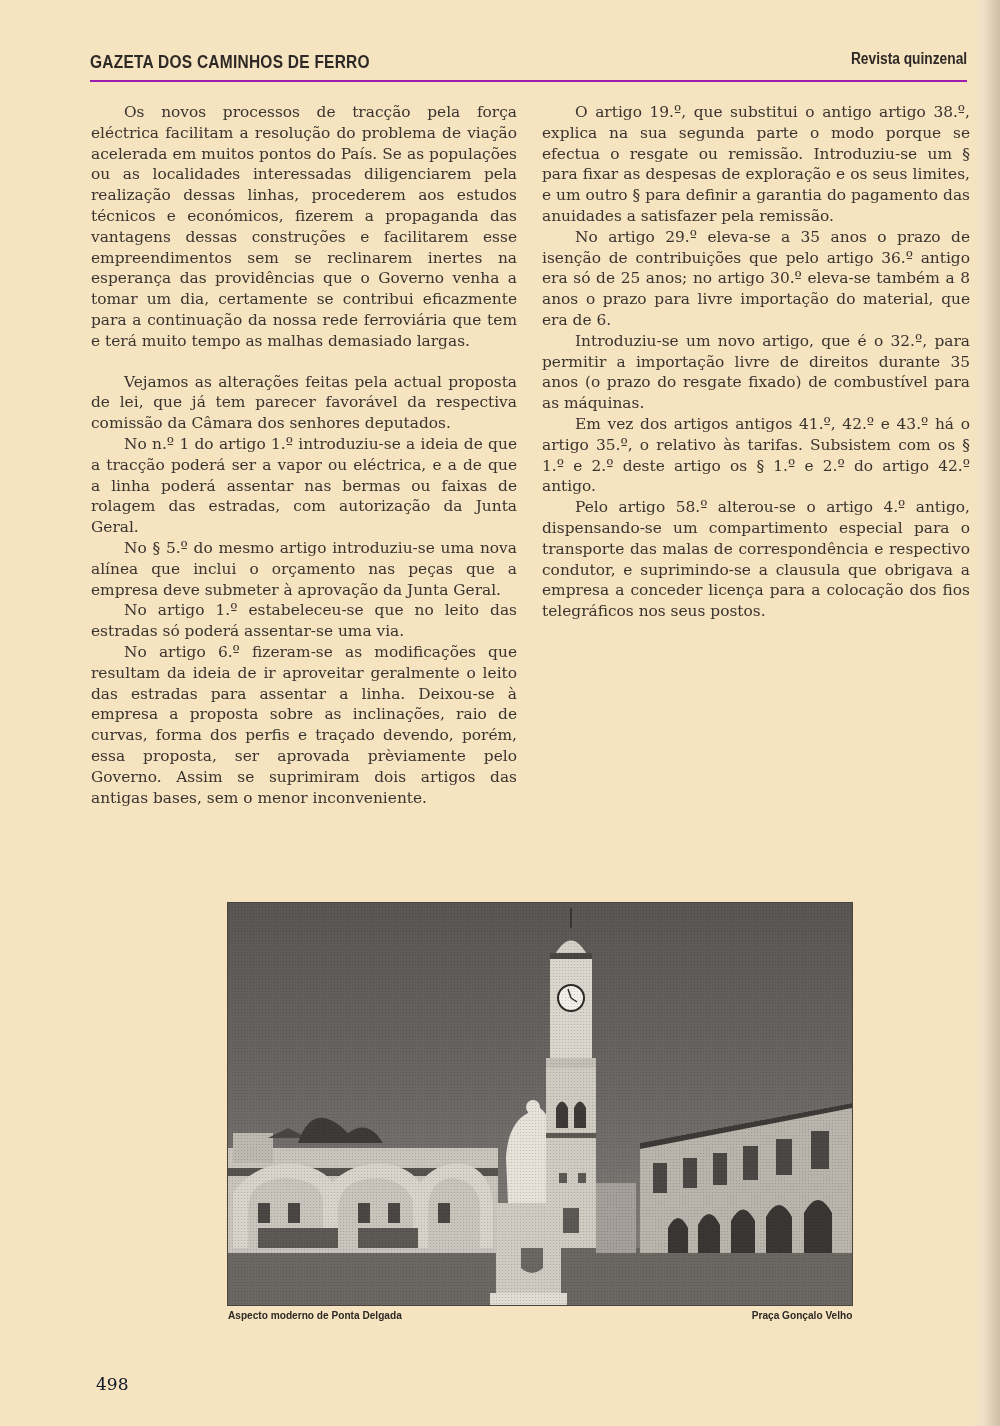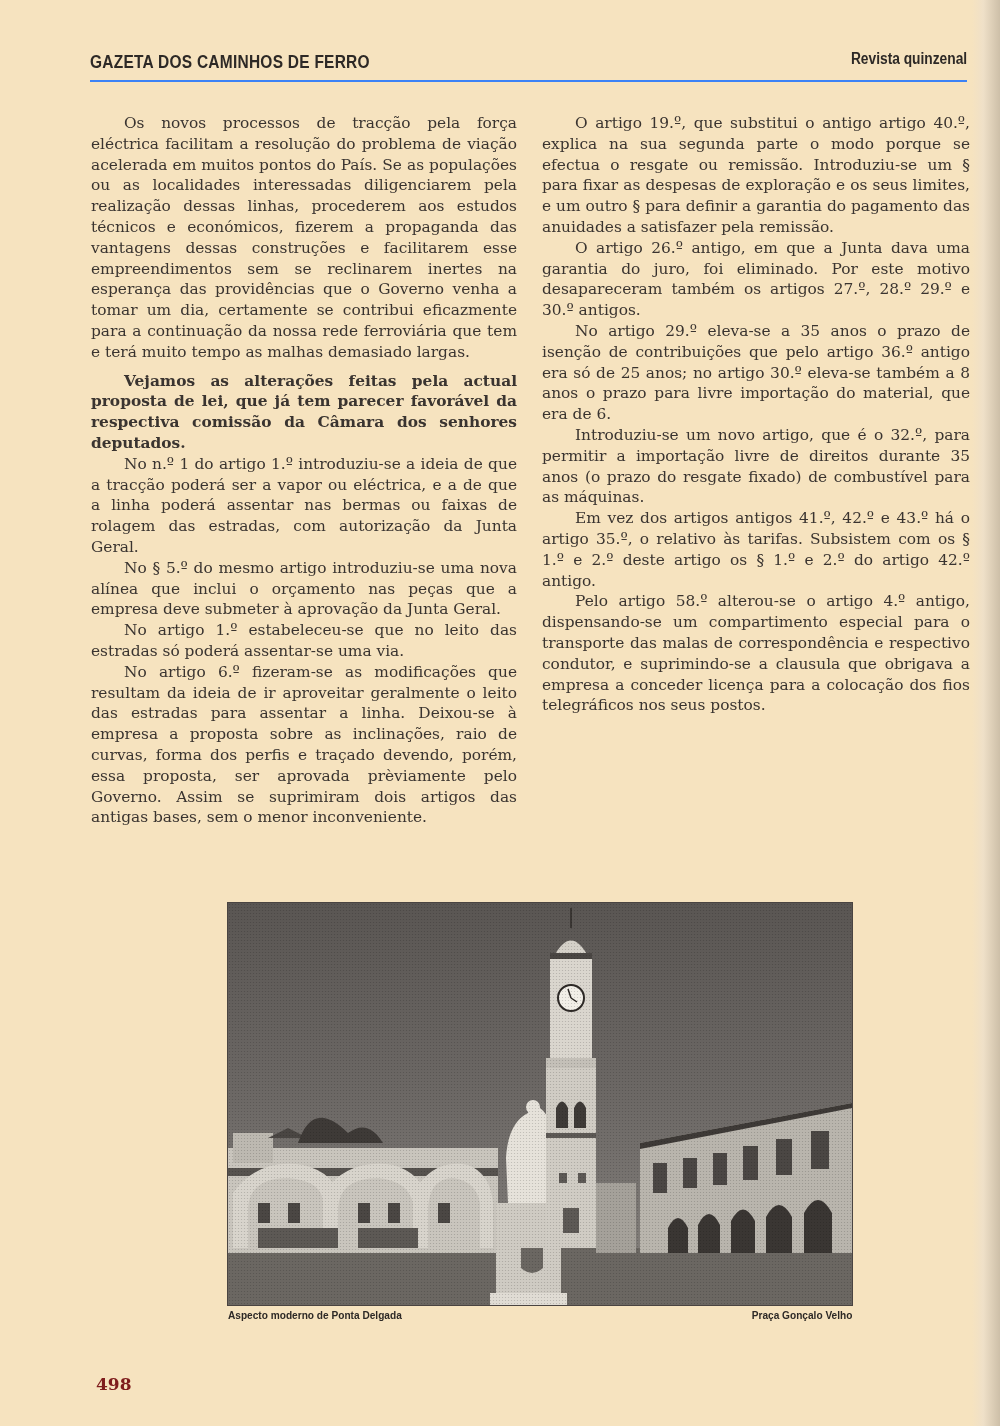--- a/index.html
+++ b/index.html
@@ -9,61 +9,61 @@
     position:relative;
     font-family:"DejaVu Serif", serif;
     color:#3a3430;
   }
   .page-shade {
     position:absolute; right:0; top:0; width:28px; height:1426px;
     background:linear-gradient(to right, rgba(246,227,191,0) 0%, #efe0c8 40%, #cdbfa8 100%);
   }
   .header {
     position:absolute; left:90px; top:48px; width:877px; height:32px;
-    border-bottom:2px solid #3b82f6;
+    border-bottom:2px solid #a21caf;
   }
   .header .title {
     position:absolute; left:0; top:4px;
     font-family:"Liberation Sans", sans-serif; font-weight:bold;
     font-size:18px; letter-spacing:0.3px; transform:scaleX(0.86); transform-origin:left;
     color:#2d2926;
   }
   .header .subtitle {
     position:absolute; right:0; top:2px;
     font-family:"Liberation Sans", sans-serif; font-weight:bold;
     font-size:16px; transform:scaleX(0.86); transform-origin:right;
     color:#2d2926;
   }
   .col {
-    position:absolute; top:113px;
+    position:absolute; top:102px;
     font-size:15.4px; line-height:20.8px;
     text-align:justify; text-align-last:left;
     color:#3a3430;
   }
   .col-left { left:91px; width:426px; }
   .col-right { left:542px; width:428px; }
   .col p { margin:0; text-indent:33px; hyphens:manual; }
-  .col p.gap { margin-top:8px;font-weight:bold; }
+  .col p.gap { margin-top:20px; }
   .figure {
     position:absolute; left:227px; top:902px; width:624px; height:253px;
     border:1px solid #4a4441;
     background:#7c7874;
     overflow:hidden;
   }
   .figure svg { display:block; }
   .caption {
     position:absolute; top:1309px;
     font-family:"Liberation Sans", sans-serif; font-size:11.5px; font-weight:bold;
     color:#2d2926; transform:scaleX(0.88);
   }
   .cap-left { left:228px; transform-origin:left; }
   .cap-right { right:148px; transform-origin:right; }
   .page-number {
     position:absolute; left:96px; top:1374px;
-    font-family:"DejaVu Serif", serif; font-weight:bold; font-size:17px; color:#7f1d1d;
+    font-family:"DejaVu Serif", serif; font-weight:normal; font-size:17px; color:#0f172a;
   }
 </style>
 </head>
 <body>
 
 <div class="page-shade"></div>
 
 <div class="header">
   <div class="title">GAZETA DOS CAMINHOS DE FERRO</div>
   <div class="subtitle">Revista quinzenal</div>
@@ -72,22 +72,21 @@
 <div class="col col-left">
   <p>Os novos processos de tracção pela força eléctrica facilitam a resolução do problema de viação acelerada em muitos pontos do País. Se as populações ou as localidades interessadas diligenciarem pela realização dessas linhas, procederem aos estudos técnicos e económicos, fizerem a propaganda das vantagens dessas construções e facilitarem esse empreendimentos sem se reclinarem inertes na esperança das providências que o Governo venha a tomar um dia, certamente se contribui eficazmente para a continuação da nossa rede ferroviária que tem e terá muito tempo as malhas demasiado largas.</p>
   <p class="gap">Vejamos as alterações feitas pela actual proposta de lei, que já tem parecer favorável da respectiva comissão da Câmara dos senhores deputados.</p>
   <p>No n.º 1 do artigo 1.º introduziu-se a ideia de que a tracção poderá ser a vapor ou eléctrica, e a de que a linha poderá assentar nas bermas ou faixas de rolagem das estradas, com autorização da Junta Geral.</p>
   <p>No § 5.º do mesmo artigo introduziu-se uma nova alínea que inclui o orçamento nas peças que a empresa deve submeter à aprovação da Junta Geral.</p>
   <p>No artigo 1.º estabeleceu-se que no leito das estradas só poderá assentar-se uma via.</p>
   <p>No artigo 6.º fizeram-se as modificações que resultam da ideia de ir aproveitar geralmente o leito das estradas para assentar a linha. Deixou-se à empresa a proposta sobre as inclinações, raio de curvas, forma dos perfis e traçado devendo, porém, essa proposta, ser aprovada prèviamente pelo Governo. Assim se suprimiram dois artigos das antigas bases, sem o menor inconveniente.</p>
 </div>
 
 <div class="col col-right">
-  <p>O artigo 19.º, que substitui o antigo artigo 40.º, explica na sua segunda parte o modo porque se efectua o resgate ou remissão. Introduziu-se um § para fixar as despesas de exploração e os seus limites, e um outro § para definir a garantia do pagamento das anuidades a satisfazer pela remissão.</p>
-  <p>O artigo 26.º antigo, em que a Junta dava uma garantia do juro, foi eliminado. Por este motivo desapareceram também os artigos 27.º, 28.º 29.º e 30.º antigos.</p>
+  <p>O artigo 19.º, que substitui o antigo artigo 38.º, explica na sua segunda parte o modo porque se efectua o resgate ou remissão. Introduziu-se um § para fixar as despesas de exploração e os seus limites, e um outro § para definir a garantia do pagamento das anuidades a satisfazer pela remissão.</p>
   <p>No artigo 29.º eleva-se a 35 anos o prazo de isenção de contribuições que pelo artigo 36.º antigo era só de 25 anos; no artigo 30.º eleva-se também a 8 anos o prazo para livre importação do material, que era de 6.</p>
   <p>Introduziu-se um novo artigo, que é o 32.º, para permitir a importação livre de direitos durante 35 anos (o prazo do resgate fixado) de combustível para as máquinas.</p>
   <p>Em vez dos artigos antigos 41.º, 42.º e 43.º há o artigo 35.º, o relativo às tarifas. Subsistem com os § 1.º e 2.º deste artigo os § 1.º e 2.º do artigo 42.º antigo.</p>
   <p>Pelo artigo 58.º alterou-se o artigo 4.º antigo, dispensando-se um compartimento especial para o transporte das malas de correspondência e respectivo condutor, e suprimindo-se a clausula que obrigava a empresa a conceder licença para a colocação dos fios telegráficos nos seus postos.</p>
 </div>
 
 <div class="figure" title="Photograph of a town square with a clock tower, statue on pedestal, arched gateway and arcaded building">
   <svg width="624" height="402" viewBox="0 0 624 402">
     <defs>
       <linearGradient id="sky" x1="0" y1="0" x2="0" y2="1">

